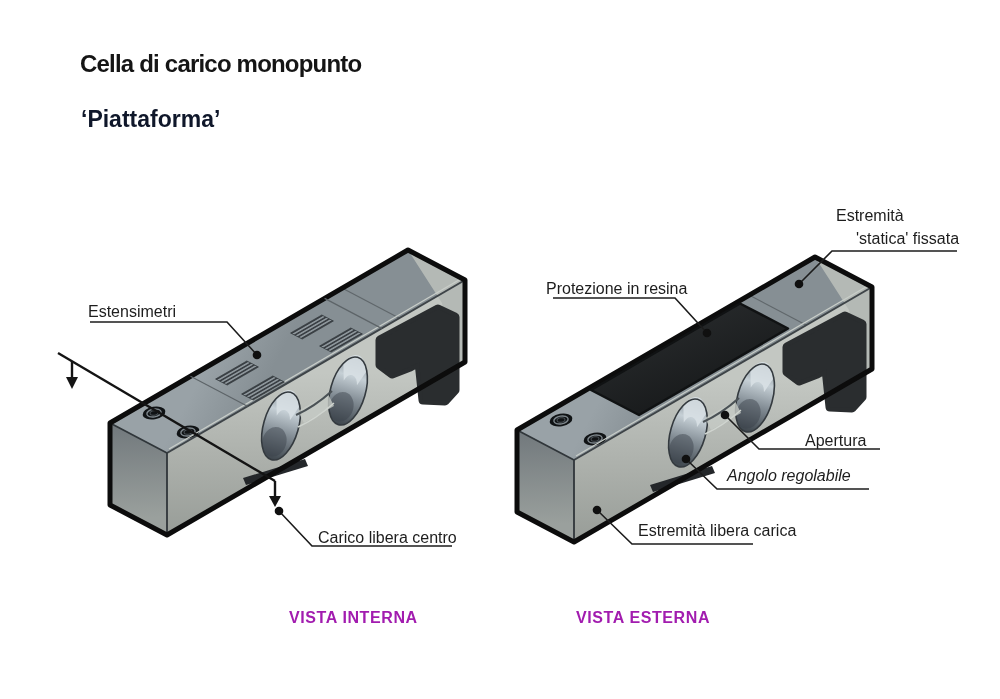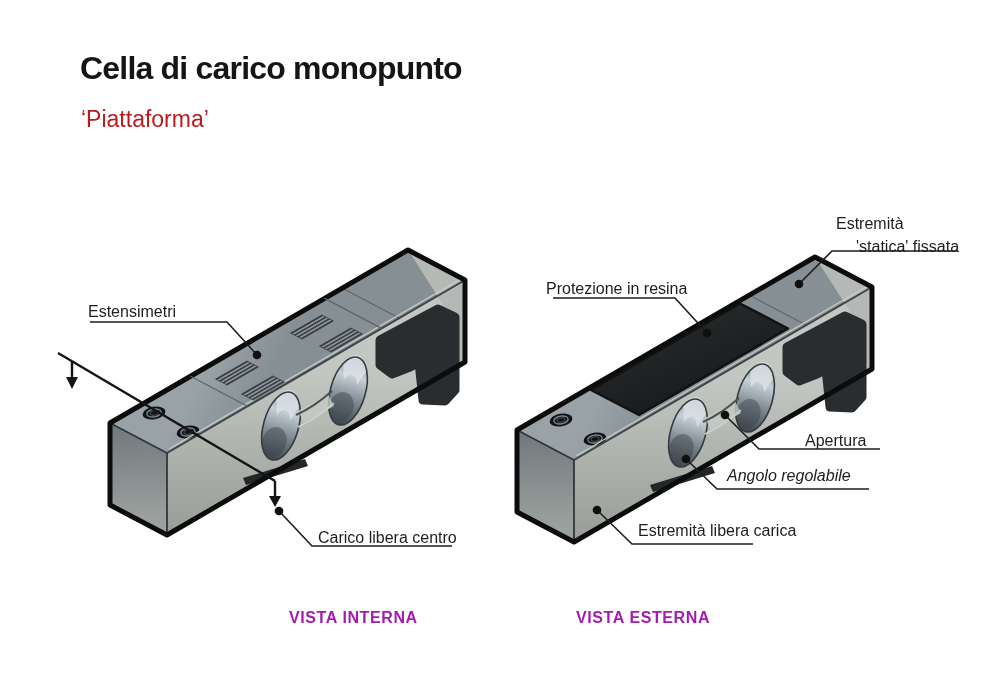--- a/index.html
+++ b/index.html
@@ -2,26 +2,26 @@
 <html><head>
 <meta charset="utf-8">
 <style>
   html,body{margin:0;padding:0;background:#ffffff;}
   .canvas{
     position:relative;width:1000px;height:699px;background:#ffffff;
     overflow:hidden;font-family:"Liberation Sans",sans-serif;
   }
   .canvas svg{position:absolute;left:0;top:0;}
   .page-title{
-    position:absolute;left:80px;top:50px;font-size:32px;font-weight:800;
+    position:absolute;left:80px;top:50px;font-size:24px;font-weight:800;
     letter-spacing:-0.8px;color:#151515;white-space:nowrap;
   }
   .page-subtitle{
-    position:absolute;left:81px;top:106px;font-size:23px;font-weight:400;
-    color:#b91c1c;white-space:nowrap;
+    position:absolute;left:81px;top:106px;font-size:23px;font-weight:700;
+    color:#0f172a;white-space:nowrap;
   }
   .callout{
     position:absolute;font-size:16px;color:#1d1d1d;white-space:nowrap;
     line-height:23px;
   }
   .view-caption{
     position:absolute;font-size:16px;font-weight:700;letter-spacing:0.6px;
     color:#a21caf;white-space:nowrap;
   }
 </style>
@@ -152,21 +152,21 @@
     </g>
   </svg>
 
   <div class="page-title">Cella di carico monopunto</div>
   <div class="page-subtitle">‘Piattaforma’</div>
 
   <div class="callout" style="left:88px;top:300px;">Estensimetri</div>
   <div class="callout" style="left:318px;top:526px;">Carico libera centro</div>
 
   <div class="callout" style="left:836px;top:204px;">
-    <span style="display:block;margin-top:8px;">Estremità</span>
+    <span style="display:block;">Estremità</span>
     <span style="display:block;margin-left:20px;">'statica' fissata</span>
   </div>
   <div class="callout" style="left:546px;top:277px;">Protezione in resina</div>
   <div class="callout" style="left:805px;top:429px;text-align:right;">Apertura</div>
   <div class="callout" style="left:727px;top:464px;font-style:italic;">Angolo regolabile</div>
   <div class="callout" style="left:638px;top:519px;">Estremità libera carica</div>
 
   <div class="view-caption" style="left:289px;top:609px;">VISTA INTERNA</div>
   <div class="view-caption" style="left:576px;top:609px;">VISTA ESTERNA</div>
 

